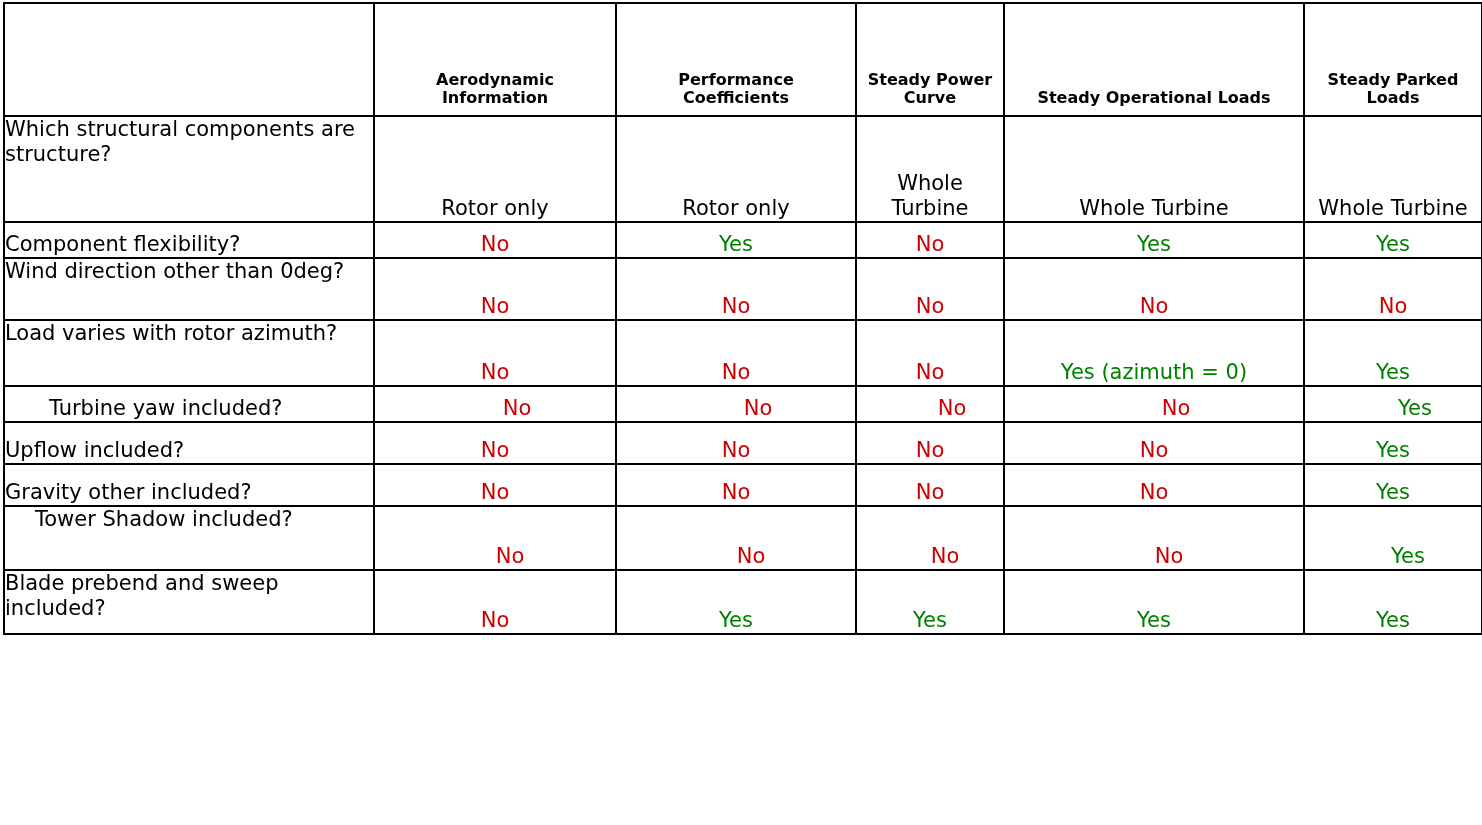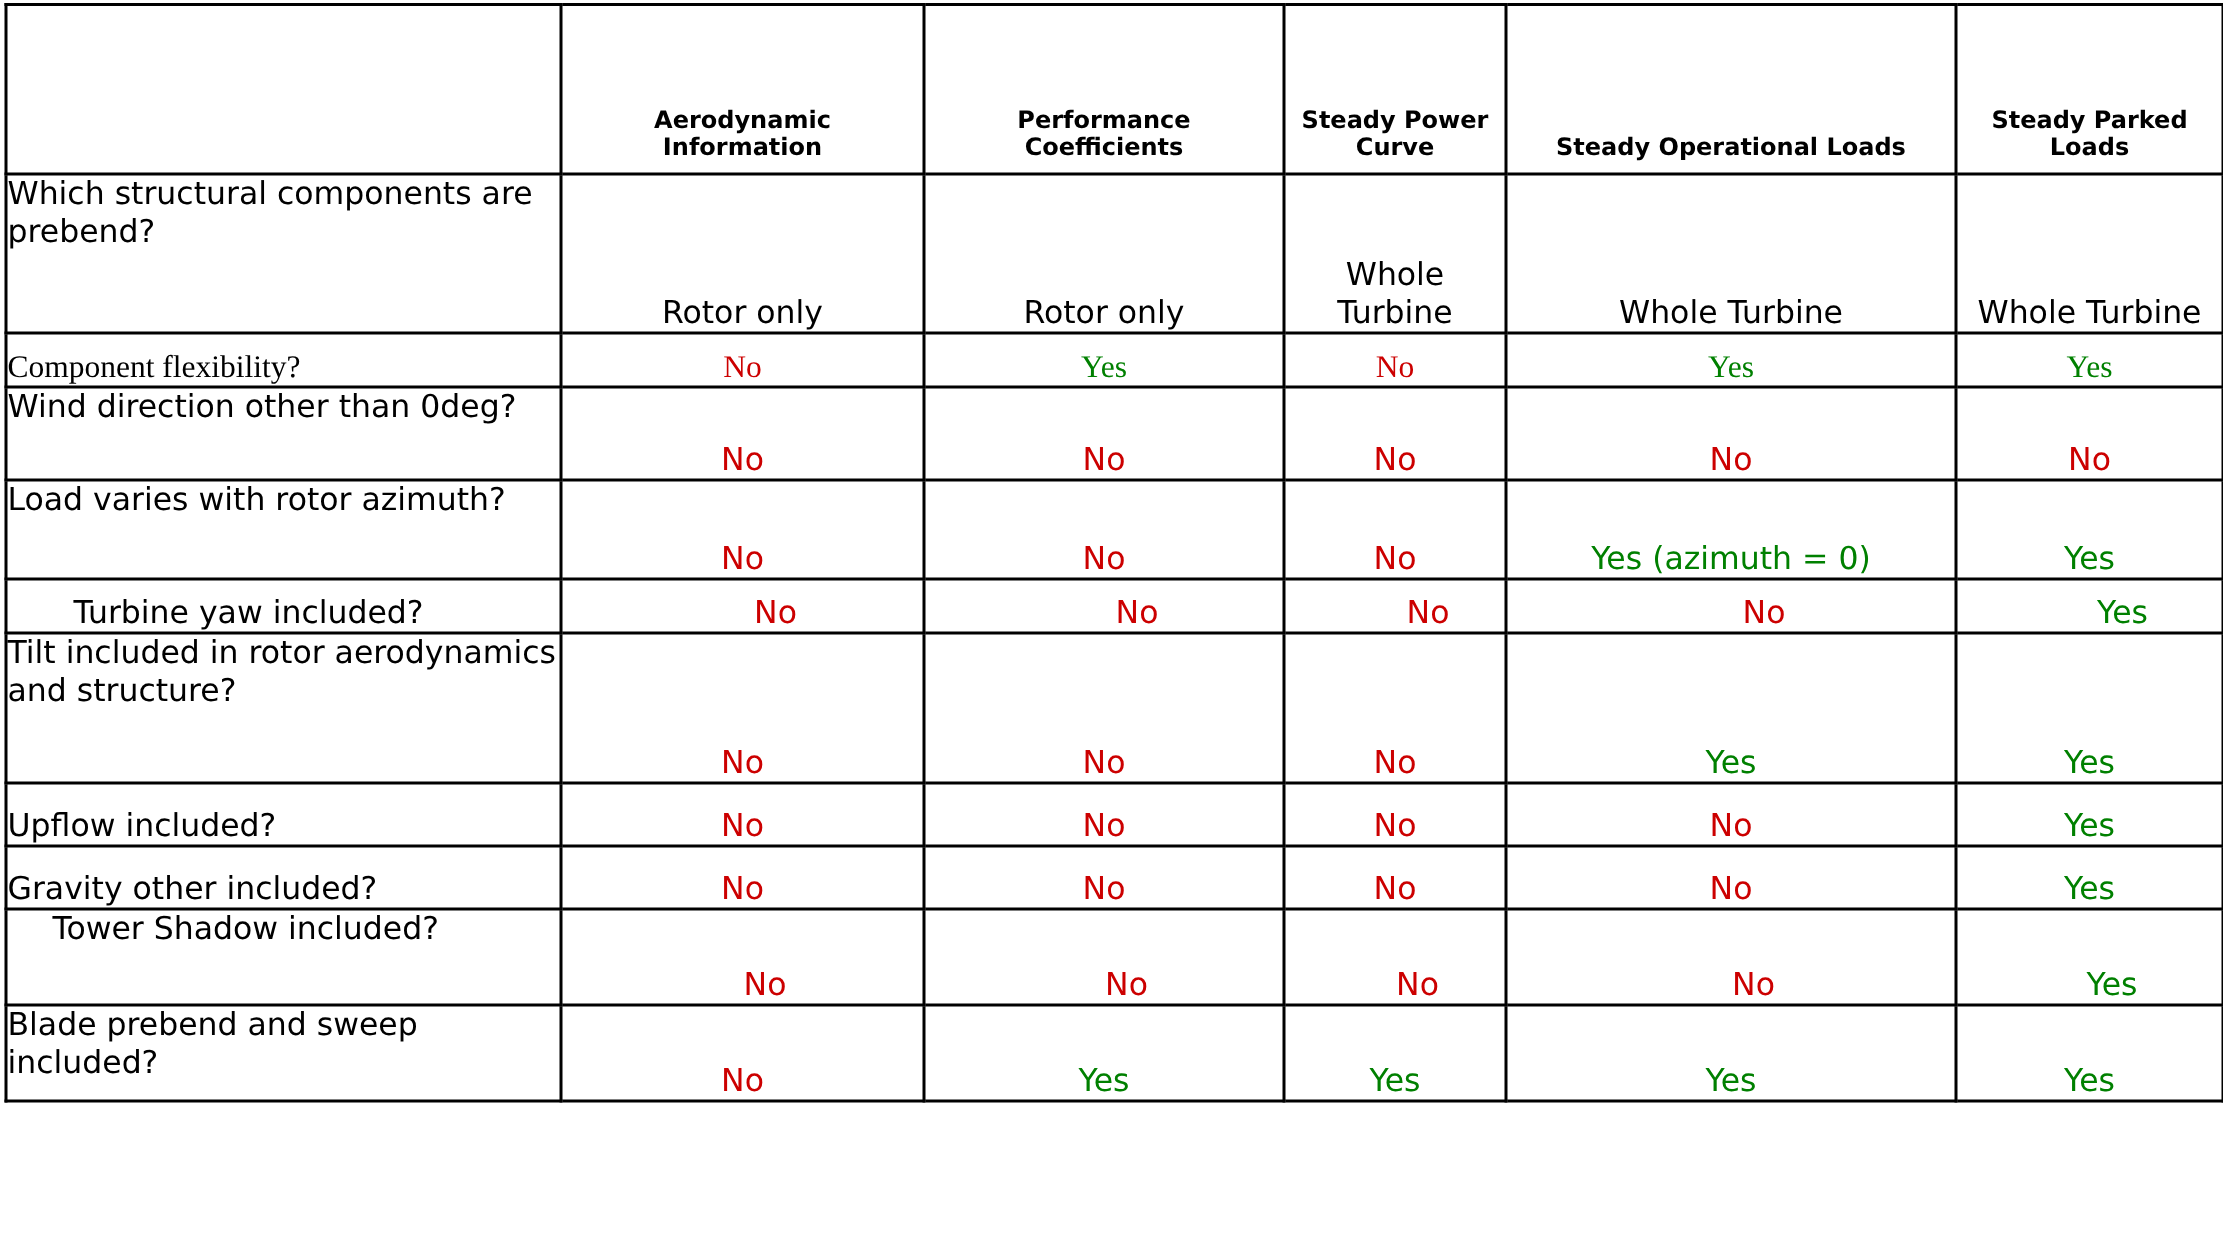--- a/index.html
+++ b/index.html
@@ -68,21 +68,21 @@
     padding: 3px 4px 5px 4px;
     vertical-align: bottom;
     font-size: 21px;
   }
   .yes { color: #008000; }
   .no { color: #cc0000; }
   .plain { color: #000000; }
 
   
   tr.r0 td { height: 104px; }
-  tr.r1 td { height: 34px; font-family: Liberation Serif, serif; }
+  tr.r1 td { height: 34px; }
   tr.r2 td { height: 60px; margin-left: 40px; }
   tr.r3 td { height: 64px; }
   tr.r4 td { height: 34px; padding-left: 44px; }
   tr.r5 td { height: 98px; }
   tr.r6 td { height: 40px; }
   tr.r7 td { height: 40px; }
   tr.r8 td { height: 40px; }
   tr.r9 td { height: 62px; padding-left: 30px; }
   tr.r10 td { height: 62px; border-radius: 26px; }
 
@@ -106,21 +106,21 @@
         <th class="corner blank-corner"></th>
         <th>Aerodynamic Information</th>
         <th>Performance Coefficients</th>
         <th>Steady Power Curve</th>
         <th>Steady Operational Loads</th>
         <th>Steady Parked Loads</th>
       </tr>
     </thead>
     <tbody>
       <tr class="r0">
-        <td class="rowlabel tall">Which structural components are prebend?</td>
+        <td class="rowlabel tall">Which structural components are structure?</td>
         <td class="val plain">Rotor only</td>
         <td class="val plain">Rotor only</td>
         <td class="val plain">Whole Turbine</td>
         <td class="val plain">Whole Turbine</td>
         <td class="val plain">Whole Turbine</td>
       </tr>
       <tr class="r1">
         <td class="rowlabel">Component flexibility?</td>
         <td class="val no">No</td>
         <td class="val yes">Yes</td>
@@ -143,28 +143,20 @@
         <td class="val no">No</td>
         <td class="val yes">Yes (azimuth = 0)</td>
         <td class="val yes">Yes</td>
       </tr>
       <tr class="r4">
         <td class="rowlabel">Turbine yaw included?</td>
         <td class="val no">No</td>
         <td class="val no">No</td>
         <td class="val no">No</td>
         <td class="val no">No</td>
-        <td class="val yes">Yes</td>
-      </tr>
-      <tr class="r5">
-        <td class="rowlabel tall">Tilt included in rotor aerodynamics and structure?</td>
-        <td class="val no">No</td>
-        <td class="val no">No</td>
-        <td class="val no">No</td>
-        <td class="val yes">Yes</td>
         <td class="val yes">Yes</td>
       </tr>
       <tr class="r7">
         <td class="rowlabel">Upflow included?</td>
         <td class="val no">No</td>
         <td class="val no">No</td>
         <td class="val no">No</td>
         <td class="val no">No</td>
         <td class="val yes">Yes</td>
       </tr>

